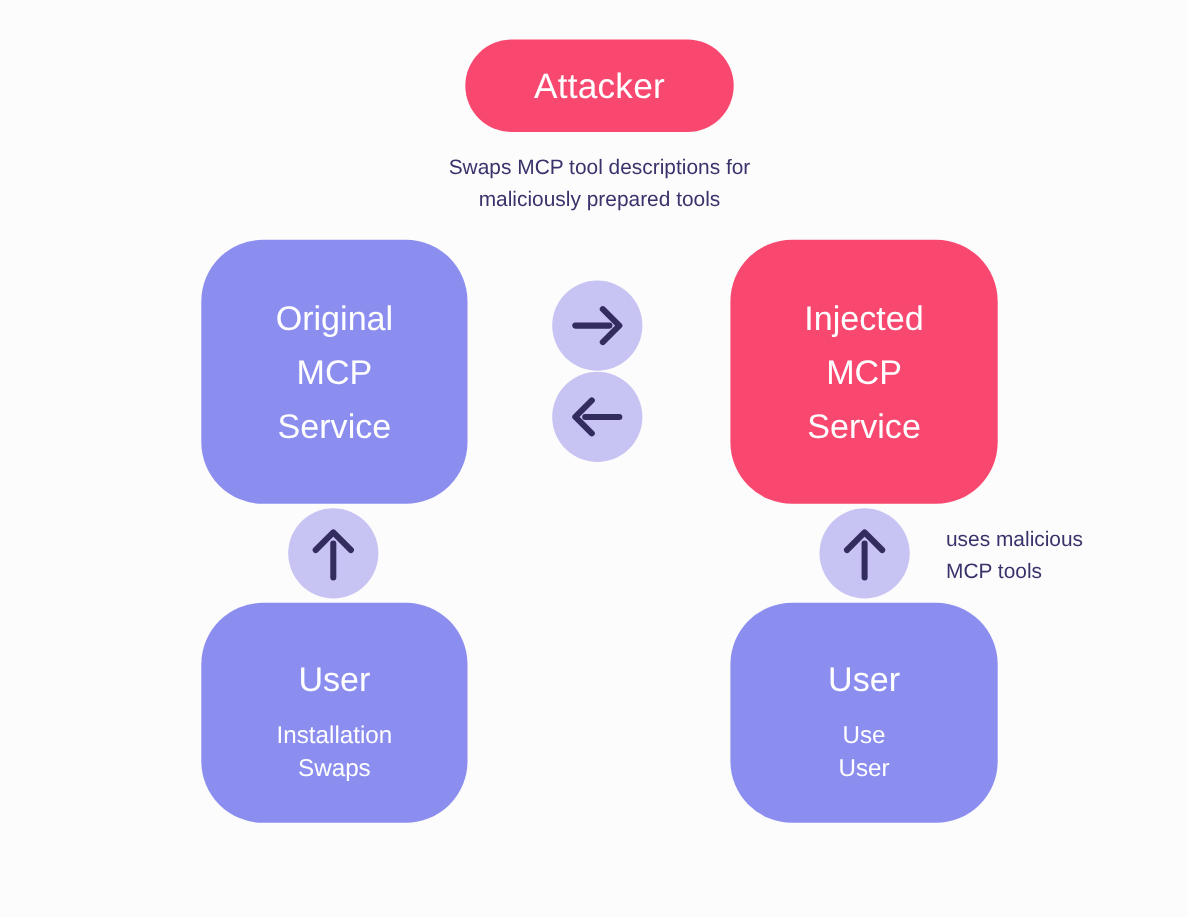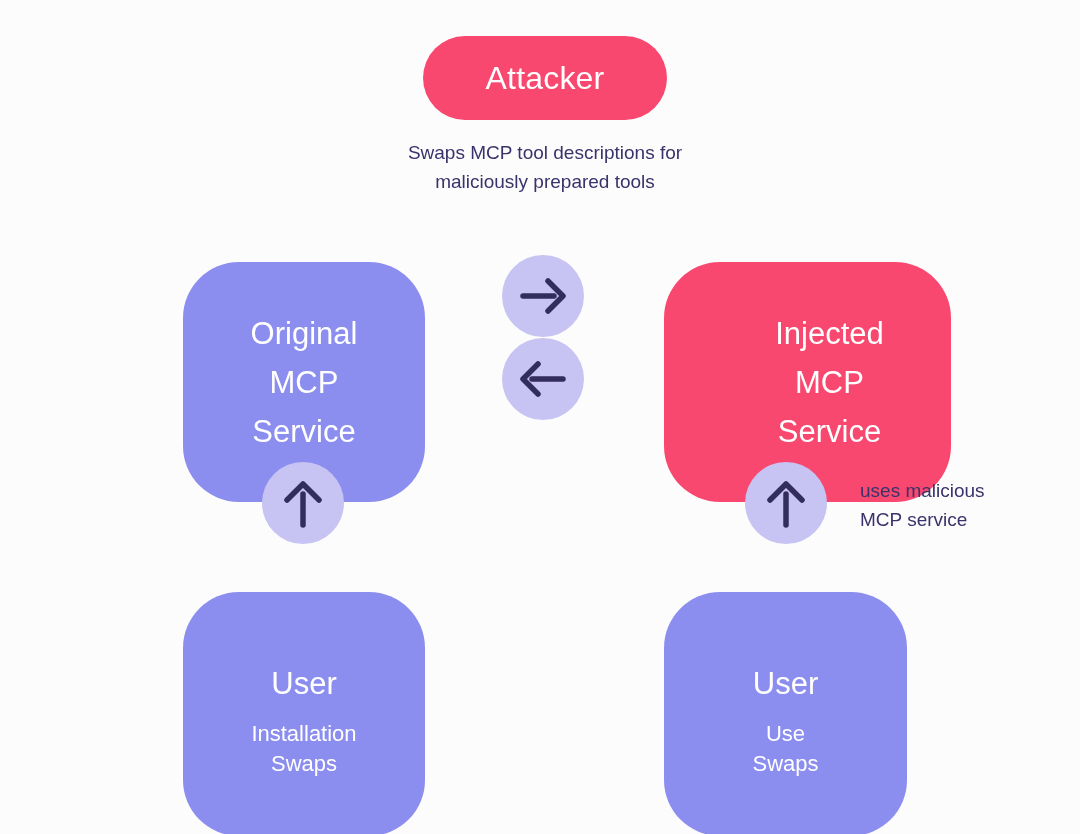--- a/index.html
+++ b/index.html
@@ -43,39 +43,38 @@
     white-space: pre-line;
   }
 
   
   .node {
     border-radius: 56px;
     display: flex; flex-direction: column;
     align-items: center; justify-content: center;
     text-align: center;
     color: #FFFFFF;
-    margin-top: 44px;
   }
   .node.purple { background: #8B8EEF; }
-  .node.pink   { background: #F9486F; padding-left: 44px; }
+  .node.pink   { background: #F9486F; }
 
   .node-service {
     top: 218px; width: 242px; height: 240px;
   }
   .node-service .label {
     font-size: 31px;
     line-height: 49px;
     white-space: pre-line;
     font-weight: 400;
   }
   #original-service { left: 183px; }
   #injected-service { left: 664px; width: 243px; }
 
   .node-user {
-    top: 548px; width: 242px; height: 244px;
+    top: 548px; width: 242px; height: 200px;
     padding-top: 14px; box-sizing: border-box;
     gap: 14px;
   }
   #user-installation { left: 183px; }
   #user-use { left: 664px; width: 243px; }
   .node-user .title {
     font-size: 31px;
     line-height: 42px;
     font-weight: 400;
   }
@@ -171,27 +170,27 @@
 
 
   <div id="use-circle" class="abs circle">
     <svg width="82" height="82" viewBox="0 0 82 82">
       <path class="arrow-stroke" d="M 41 32 L 41 63"></path>
       <path class="arrow-stroke" d="M 25 38 L 41 22 L 57 38"></path>
     </svg>
   </div>
 
   <div id="use-label" class="abs edge-label">uses malicious
-MCP service</div>
+MCP tools</div>
 
   <div id="user-installation" class="abs node node-user purple">
     <span class="title">User</span>
     <span class="subtitle">Installation
 Swaps</span>
   </div>
 
   <div id="user-use" class="abs node node-user purple">
     <span class="title">User</span>
     <span class="subtitle">Use
-Swaps</span>
+User</span>
   </div>
 
 </div>
 
 </body></html>

